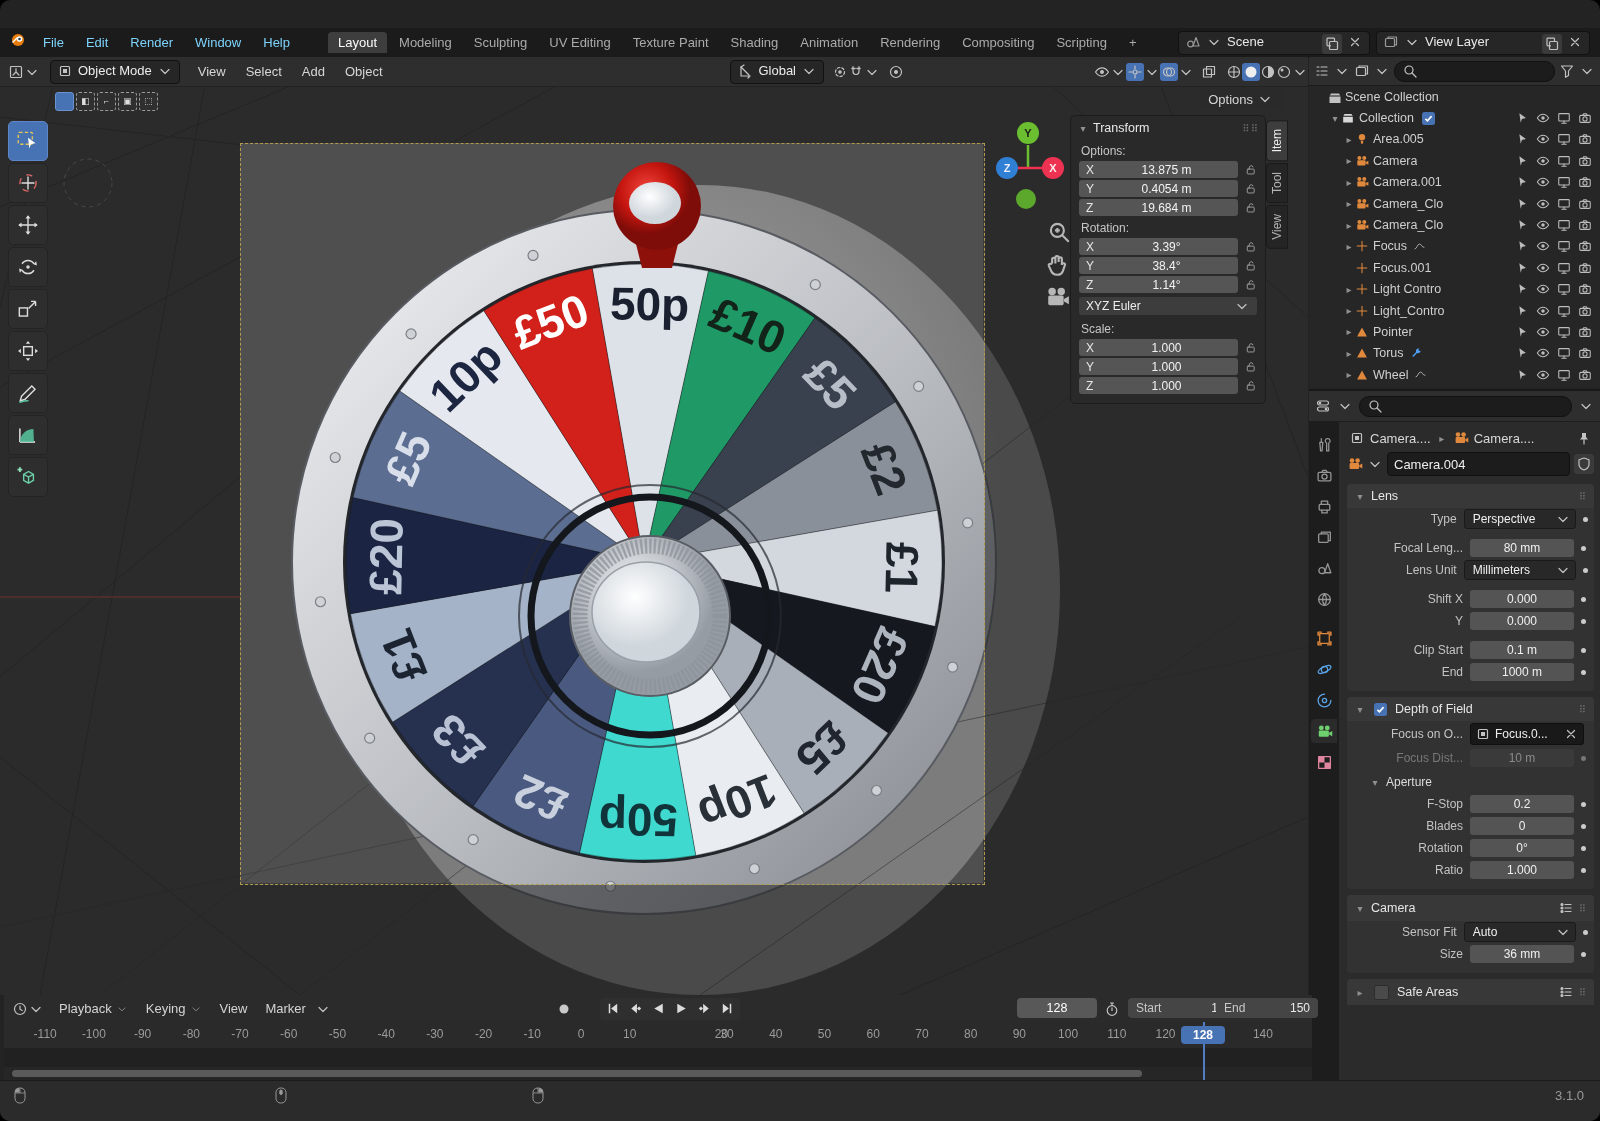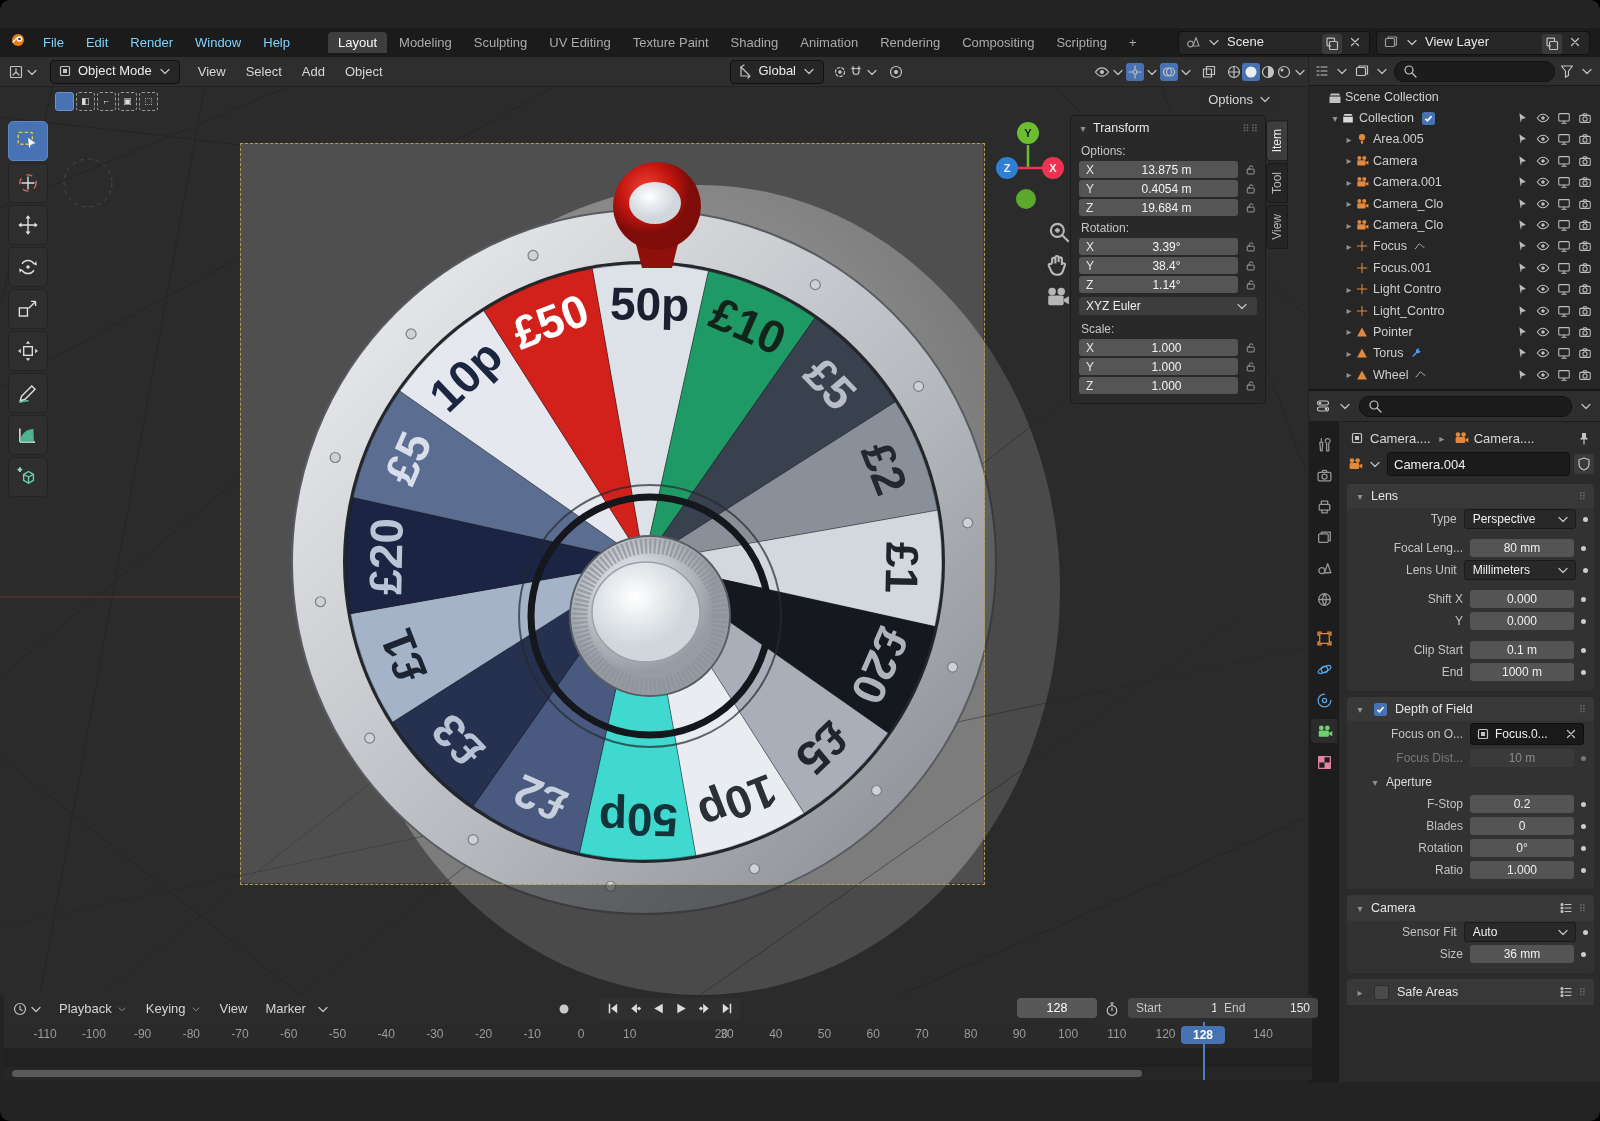--- a/index.html
+++ b/index.html
@@ -1796,13 +1796,30 @@
         <span class="tick" style="left: 1258.94px;">140</span>
       </div>
     <div class="track"></div>
     <div class="scroll">
         <div class="thumb"></div>
       </div>
     <div class="playhead"></div>
     <div class="framepill">128</div>
   </div>
 
+  <div class="statusbar">
+    <span class="mouse-hint" style="left:14px"><svg viewBox="0 0 12 17" fill="none" stroke="currentColor">
+          <rect x="1" y="1" width="10" height="15" rx="4.5"></rect>
+          <path d="M6 1v5M1 6h10" stroke-width=".8"></path>
+          <path d="M5.5 1.5H3.5A2.5 2.5 0 0 0 1.5 5.5h4z" fill="currentColor" stroke="none"></path>
+        </svg></span>
+    <span class="mouse-hint" style="left:275px"><svg viewBox="0 0 12 17" fill="none" stroke="currentColor">
+          <rect x="1" y="1" width="10" height="15" rx="4.5"></rect>
+          <rect x="4.8" y="3" width="2.4" height="4.5" rx="1.2" fill="currentColor"></rect>
+        </svg></span>
+    <span class="mouse-hint" style="left:532px"><svg viewBox="0 0 12 17" fill="none" stroke="currentColor">
+          <rect x="1" y="1" width="10" height="15" rx="4.5"></rect>
+          <path d="M6 1v5M1 6h10" stroke-width=".8"></path>
+          <path d="M6.5 1.5h2A2.5 2.5 0 0 1 10.5 5.5h-4z" fill="currentColor" stroke="none"></path>
+        </svg></span>
+    <span class="version">3.1.0</span>
+  </div>
 </div>
 
 </body></html>

